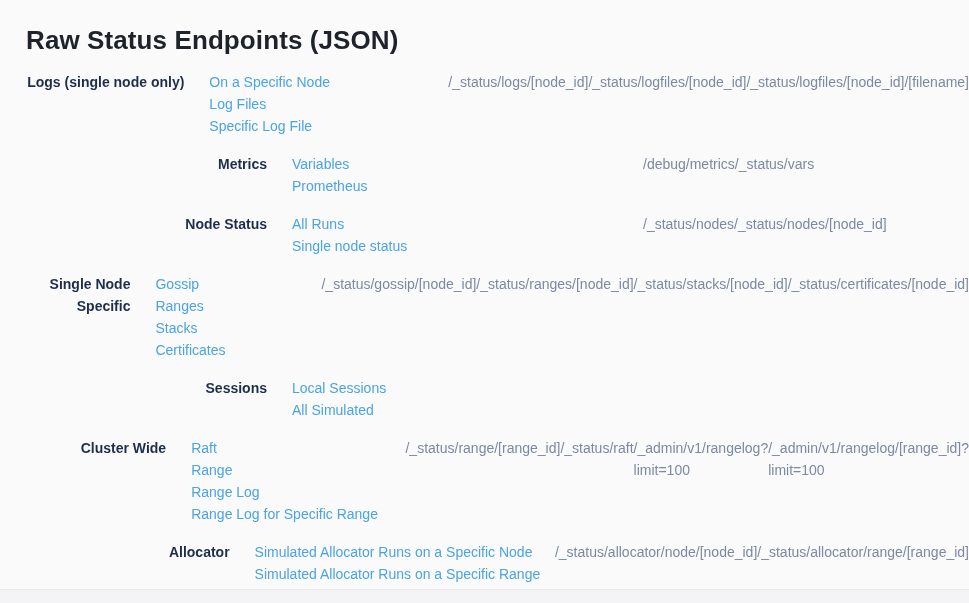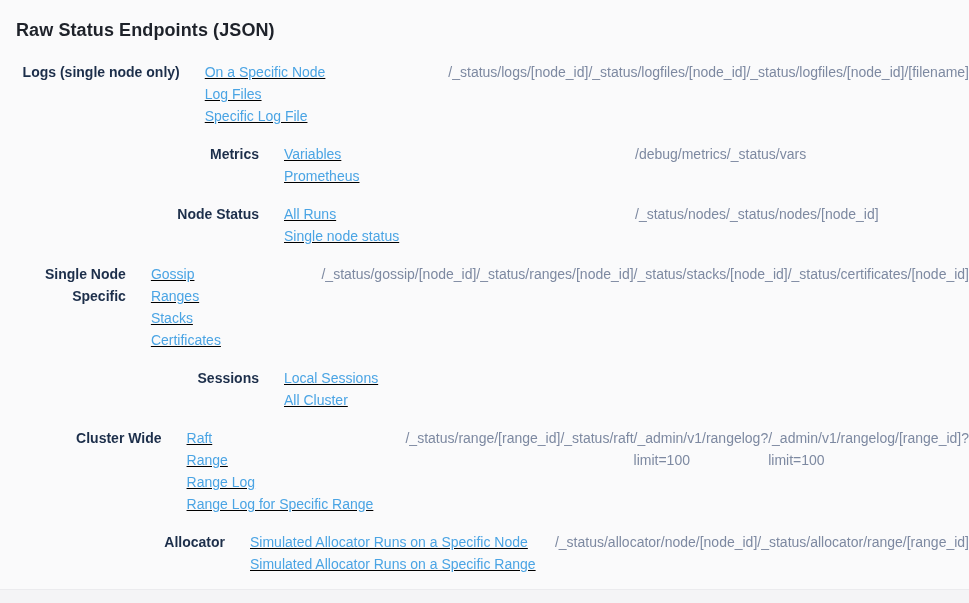--- a/index.html
+++ b/index.html
@@ -7,23 +7,23 @@
   body {
     width: 969px;
     height: 603px;
     position: relative;
     overflow: hidden;
     background: var(--background, #fafafb);
     font-family: "Liberation Sans", sans-serif;
     -webkit-font-smoothing: antialiased;
   }
   .page-title {
-    margin: 2px;
+    margin: 12px;
     padding: 15px 0 0 14px;
-    font-size: 18px;
+    font-size: 26px;
     line-height: 26px;
     font-weight: 700;
     letter-spacing: 0.1px;
     color: var(--title, #1e222a);
   }
   .groups {
     margin-top: 18px;
   }
   .group {
     display: flex;
@@ -31,26 +31,26 @@
     margin-bottom: 16px;
     font-size: 14px;
     line-height: 22px;
   }
   .cat {
     width: 284px;
     padding-right: 25px;
     text-align: right;
     color: var(--category, #1c2e4a);
     font-weight: 600;
+    margin-left: 8px;
   }
   .links {
     width: 351px;
     display: flex;
     flex-direction: column;
-    text-decoration: underline;
   }
   .links a {
     color: var(--link, #4aa4e4);
     text-decoration: none;
     cursor: pointer;
     align-self: flex-start;
   }
   .paths {
     flex: 1;
     display: flex;
@@ -120,21 +120,21 @@
         <div>/_status/gossip/[node_id]</div>
         <div>/_status/ranges/[node_id]</div>
         <div>/_status/stacks/[node_id]</div>
         <div>/_status/certificates/[node_id]</div>
       </div>
     </div>
     <div class="group">
       <div class="cat">Sessions</div>
       <div class="links">
         <a href="#">Local Sessions</a>
-        <a href="#">All Cluster</a>
+        <a href="#">All Simulated</a>
       </div>
     </div>
     <div class="group">
       <div class="cat">Cluster Wide</div>
       <div class="links">
         <a href="#">Raft</a>
         <a href="#">Range</a>
         <a href="#">Range Log</a>
         <a href="#">Range Log for Specific Range</a>
       </div>

